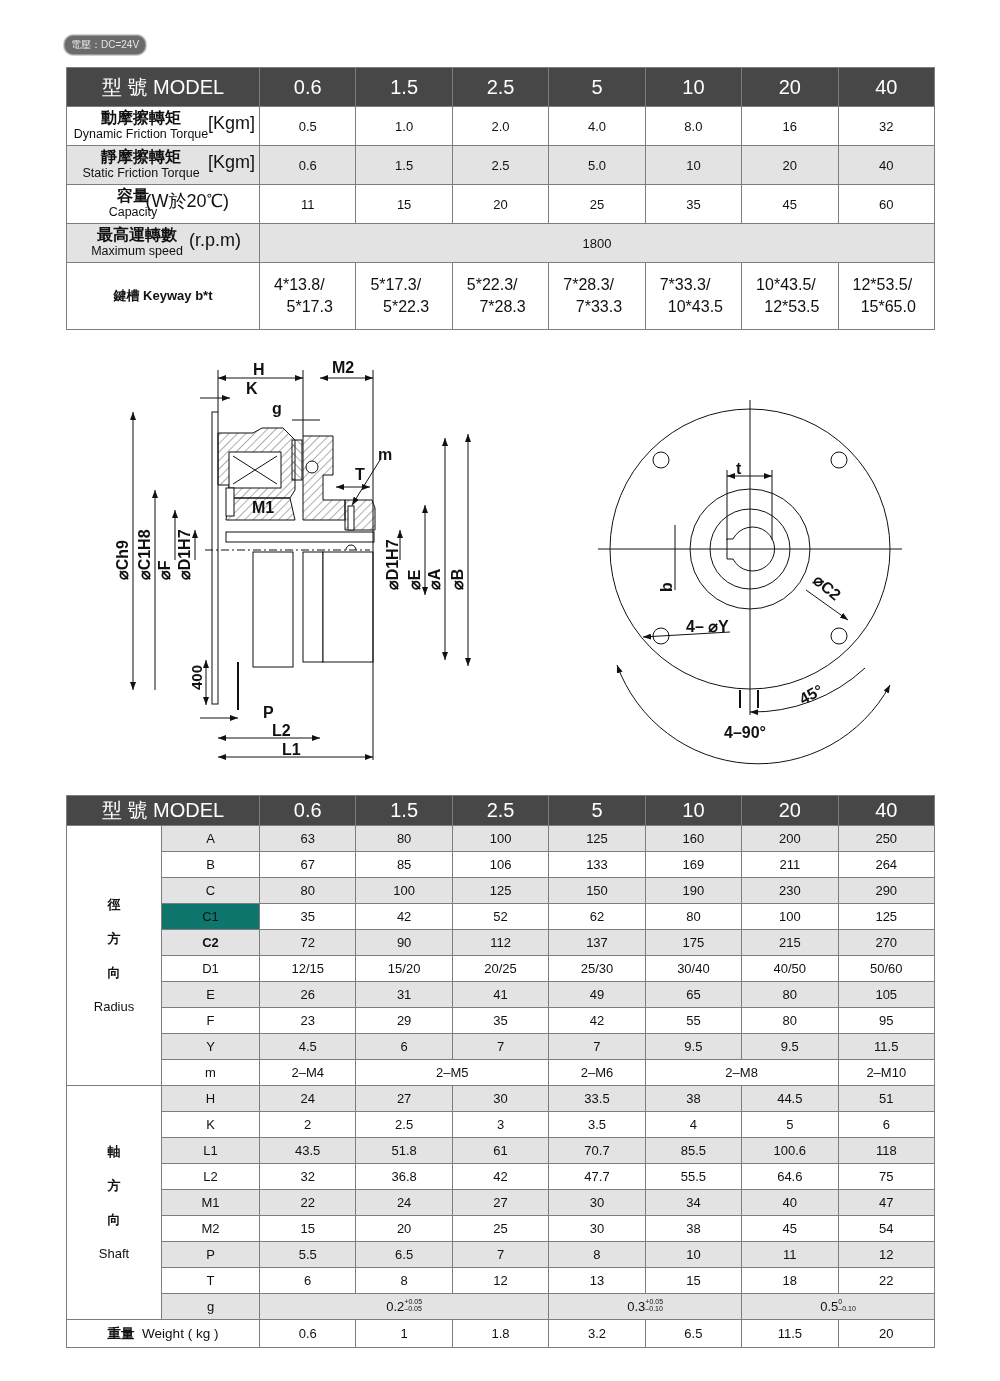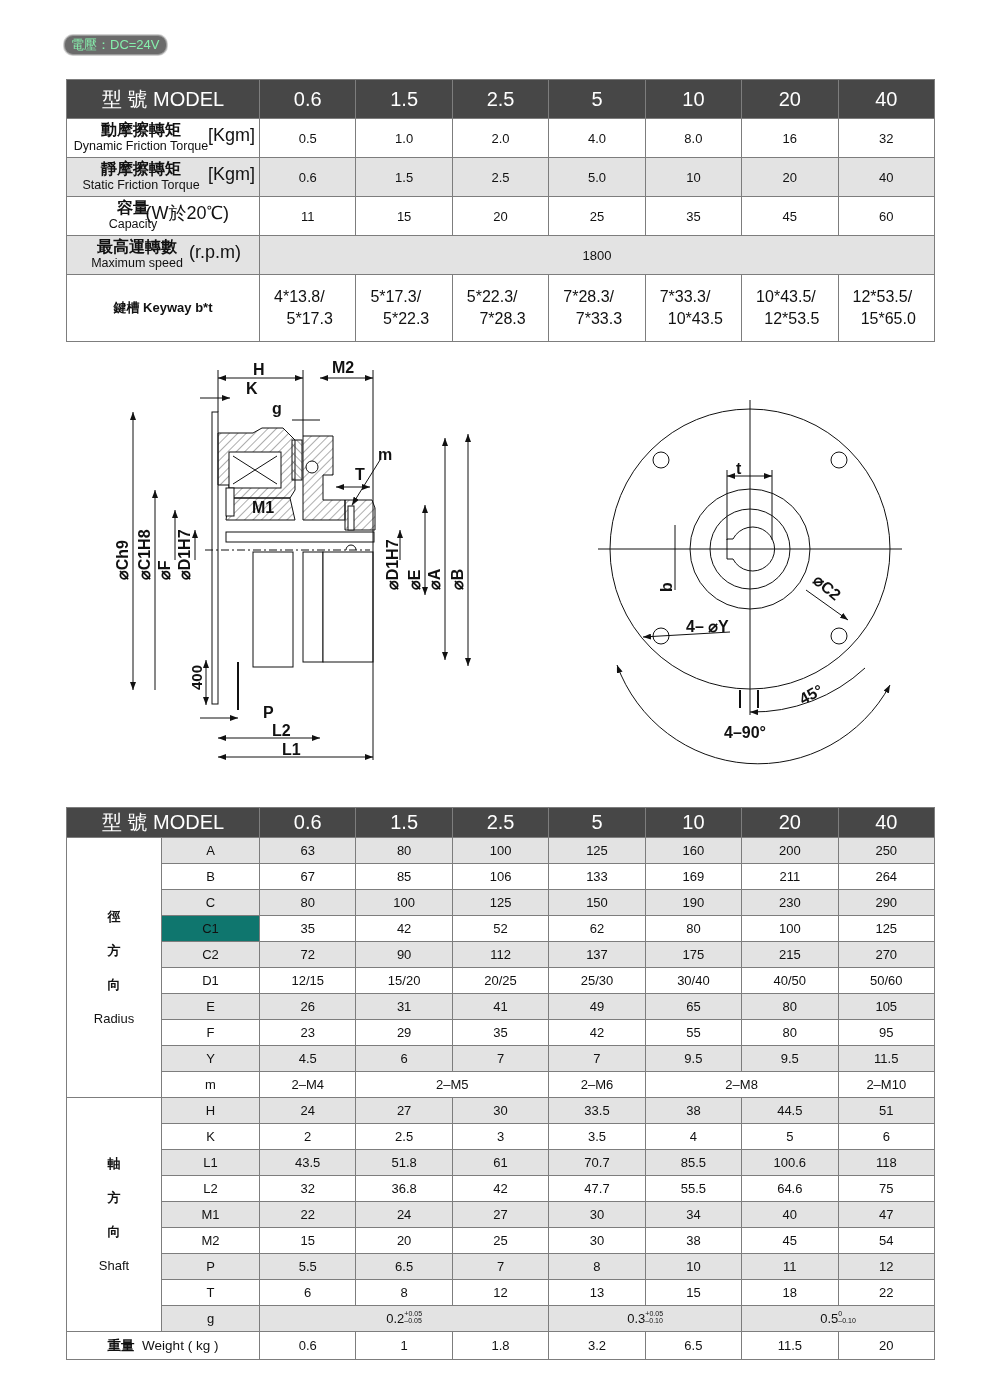--- a/index.html
+++ b/index.html
@@ -1,18 +1,18 @@
 <!DOCTYPE html>
 <html><head>
 <meta charset="utf-8">
 <style>
   html, body { margin:0; padding:0; background:#fff; }
   body { width:1000px; height:1381px; position:relative; font-family:"Liberation Sans", sans-serif; color:#111; overflow:hidden; }
-  .voltage { position:absolute; left:64px; top:35px; height:18px; padding:0 6px; border-radius:9px; background:#6b6b6b; color:#86efac; font-size:13px; line-height:18px; border:1px solid #9a9a9a; box-shadow:0 0 0 1px #d0d0d0;text-align:center; }
-  table { border-collapse:collapse; position:absolute; left:66px; table-layout:fixed;margin-top:12px; }
+  .voltage { position:absolute; left:64px; top:35px; height:18px; padding:0 6px; border-radius:9px; background:#6b6b6b; color:#e5e5e5; font-size:10px; line-height:18px; border:1px solid #9a9a9a; box-shadow:0 0 0 1px #d0d0d0;text-align:center; }
+  table { border-collapse:collapse; position:absolute; left:66px; table-layout:fixed; }
   td, th { border:1px solid #7d7d7d; text-align:center; font-size:13px; padding:0; }
   th { background:#474747; color:#fff; font-weight:normal; font-size:20px; }
   .t1 { top:67px; width:869px; }
   .t1 th { height:38px; }
   .t1 td { height:38px; }
   .t1 tr.kw td { height:66px; }
   .g { background:#e3e3e3; }
   .lbl { line-height:15px; font-size:12.5px; position:relative; }
   .lbl .cn { font-size:16px; font-weight:bold; }
   .lbl .unit { position:absolute; right:4px; top:50%; transform:translateY(-70%); font-size:18px; }
@@ -315,21 +315,21 @@
         <td style="background: #0f766e;">C1</td>
         <td>35</td>
         <td>42</td>
         <td>52</td>
         <td>62</td>
         <td>80</td>
         <td>100</td>
         <td>125</td>
       </tr>
       <tr class="g">
-        <td style="background: rgb(227, 227, 227);">C2</td>
+        <td style="background: rgb(227, 227, 227); font-weight: bold;">C2</td>
         <td>72</td>
         <td>90</td>
         <td>112</td>
         <td>137</td>
         <td>175</td>
         <td>215</td>
         <td>270</td>
       </tr>
       <tr>
         <td style="background: rgb(255, 255, 255);">D1</td>

